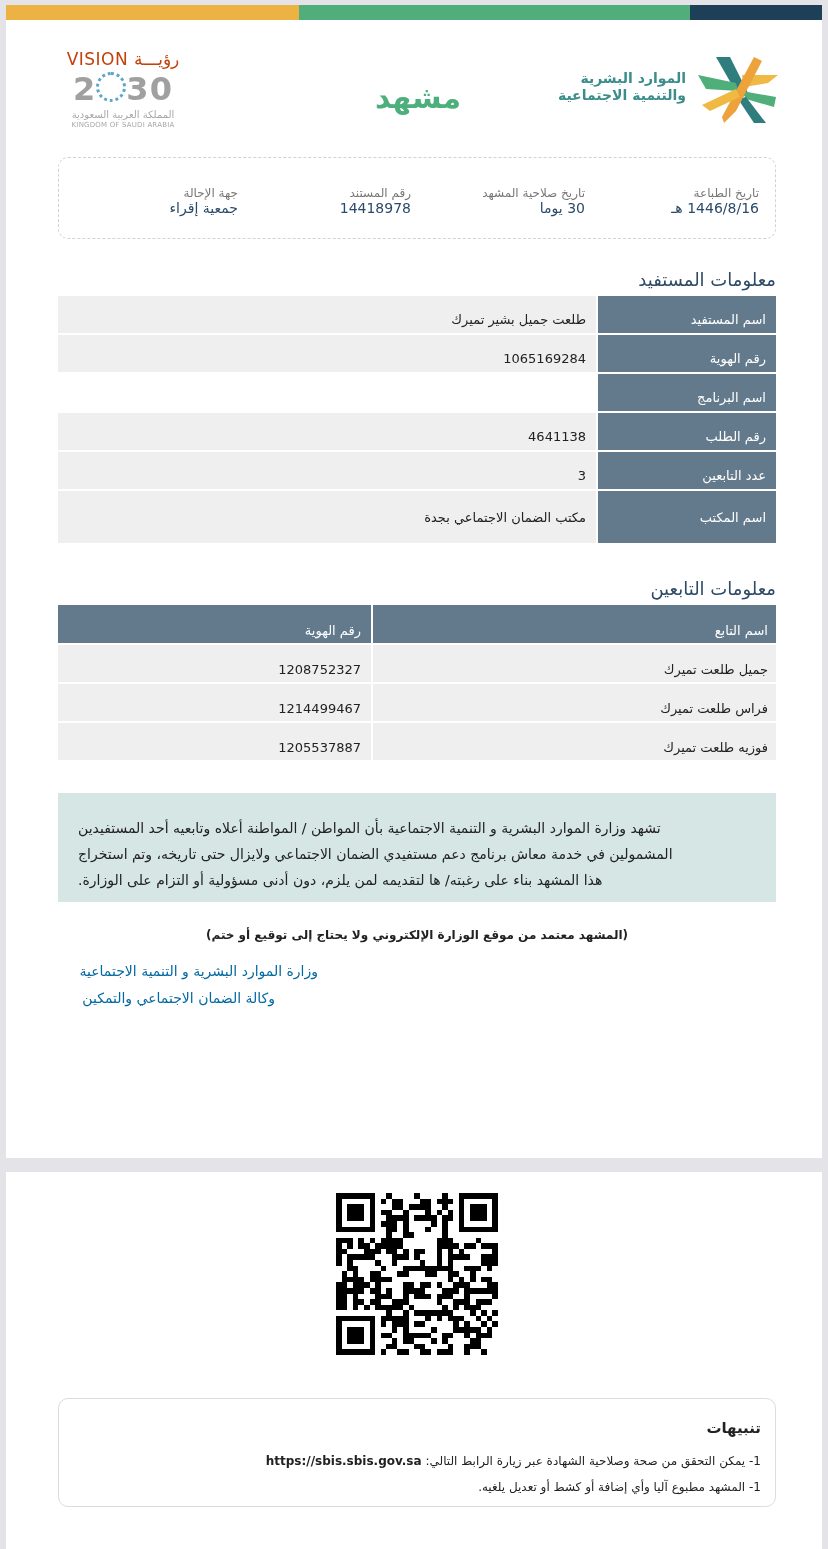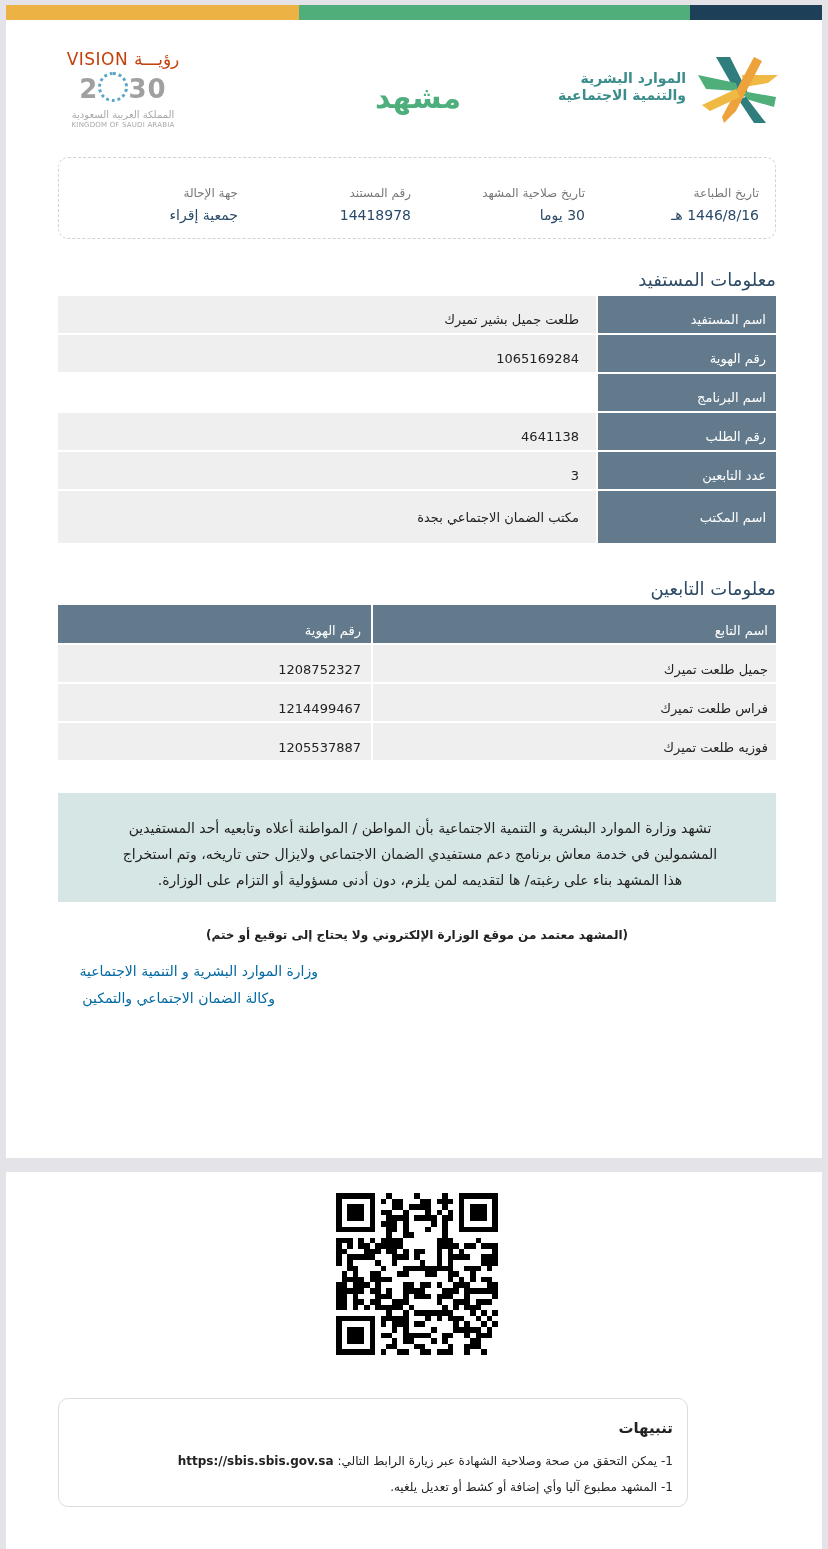--- a/index.html
+++ b/index.html
@@ -19,70 +19,70 @@
   .seg1 { width: 293px; }
   .seg2 { width: 391px; }
   .seg3 { flex: 1; }
   .ministry-name { position: absolute; right: 136px; top: 65px; text-align: right; direction: rtl;
     color: #3a8d8b; font-size: 14px; line-height: 17px; font-weight: bold; }
   .star { position: absolute; right: 42px; top: 48px; width: 84px; height: 72px; }
   .doc-title { position: absolute; left: 356px; top: 75px; width: 112px; text-align: center;
     color: #4caf7c; font-size: 30px; font-weight: bold; direction: rtl; }
   .vision { position: absolute; left: 52px; top: 44px; width: 130px; height: 90px; text-align: center; }
   .vision .v1 { font-size: 17px; color: #c2410c; letter-spacing: 0.5px; line-height: 20px; }
-  .vision .v2 { font-size: 26px; font-weight: bold; color: #a0a0a0; line-height: 40px; letter-spacing: 1px; }
+  .vision .v2 { font-size: 32px; font-weight: bold; color: #a0a0a0; line-height: 40px; letter-spacing: 1px; }
   .vision .v2 .dot { display: inline-block; width: 30px; height: 30px; border-radius: 50%;
     border: 3px dotted #5aa5c8; vertical-align: middle; box-sizing: border-box; position: relative; top: -4px; }
   .vision .v3 { font-size: 10px; color: #a8a8a8; line-height: 12px; direction: rtl; }
   .vision .v4 { font-size: 7px; color: #a8a8a8; line-height: 9px; letter-spacing: 0.2px; }
 
   
   .info-box { position: absolute; left: 52px; top: 152px; width: 718px; height: 82px;
     border: 1.5px dashed #d2d2d2; border-radius: 10px; box-sizing: border-box; direction: rtl; }
   .info-col { position: absolute; top: 28px; text-align: right; }
   .info-col .lbl { font-size: 12px; color: #777; }
-  .info-col .val { font-size: 14px; color: #2a4a6a; margin-top: 7px; }
+  .info-col .val { font-size: 14px; color: #2a4a6a; }
 
   
   .section-title { position: absolute; right: 46px; font-size: 18px; color: #2c4a66; direction: rtl; }
 
   
   .ben-table { position: absolute; left: 52px; top: 291px; width: 718px; direction: rtl; }
   .ben-row { display: flex; height: 37px; margin-bottom: 2px; }
   .ben-row.tall { height: 52px; }
   .ben-key { width: 178px; background: #627a8c; color: #fff; font-size: 13px;
     display: flex; align-items: flex-end; padding: 0 10px 6px 0; box-sizing: border-box; }
   .ben-val { flex: 1; background: #efefef; color: #222; font-size: 13px; margin-right: 2px;
-    display: flex; align-items: flex-end; padding: 0 17px 6px 0; box-sizing: border-box; }
+    display: flex; align-items: flex-end; padding: 0 10px 6px 0; box-sizing: border-box; }
   .ben-row.tall .ben-key, .ben-row.tall .ben-val { align-items: center; padding-bottom: 0; }
 
   
   .dep-table { position: absolute; left: 52px; top: 600px; width: 718px; direction: rtl; }
   .dep-head { display: flex; height: 38px; }
   .dep-head div { background: #627a8c; color: #fff; font-size: 13px; display: flex; align-items: flex-end;
     padding: 0 8px 5px 0; box-sizing: border-box; }
   .dep-row { display: flex; height: 37px; margin-top: 2px; }
   .dep-row div { background: #efefef; font-size: 13px; display: flex; align-items: flex-end;
     padding: 0 8px 5px 0; box-sizing: border-box; color: #222; }
   .c-name { width: 403px; }
   .c-id { flex: 1; margin-right: 2px; padding-right: 10px !important; }
 
   
   .statement { position: absolute; left: 52px; top: 788px; width: 718px; height: 109px;
     background: #d6e6e5; direction: rtl; box-sizing: border-box; padding: 22px 14px 0 20px;
-    font-size: 14px; line-height: 26px; color: #222; text-align: center; }
+    font-size: 14px; line-height: 26px; color: #222; text-align: left; }
   .approved { position: absolute; left: 52px; top: 923px; width: 718px; text-align: center;
     font-size: 12px; font-weight: bold; direction: rtl; }
   .sig { position: absolute; left: 50px; direction: rtl; text-align: left; font-size: 14px; color: #0369a1; }
   .sig1 { top: 958px; width: 262px; text-align: right; }
   .sig2 { top: 985px; width: 219px; text-align: right; }
 
   
   .qr { position: absolute; left: 330px; top: 20px; width: 162px; height: 164px; }
-  .notes { position: absolute; left: 52px; top: 226px; width: 630px; height: 109px;
+  .notes { position: absolute; left: 52px; top: 226px; width: 718px; height: 109px;
     border: 1.5px solid #dcdcdc; border-radius: 10px; box-sizing: border-box; direction: rtl; }
   .notes .nt { position: absolute; right: 14px; top: 20px; font-size: 15px; font-weight: bold; color: #222; }
   .notes .ni { position: absolute; right: 14px; font-size: 12px; color: #222; white-space: nowrap; }
   .notes .n1 { top: 55px; }
   .notes .n2 { top: 81px; }
   .notes .url { font-weight: bold; direction: ltr; unicode-bidi: embed; }
 </style>
 </head>
 <body>
 

